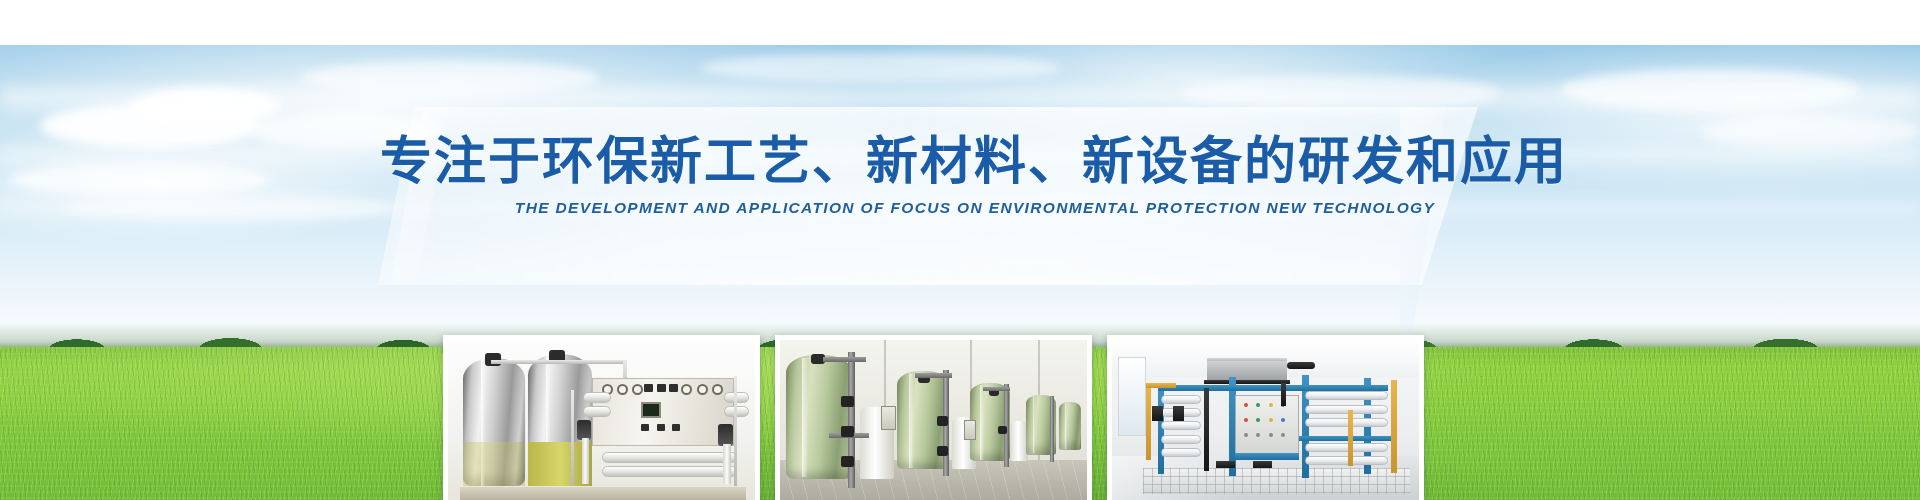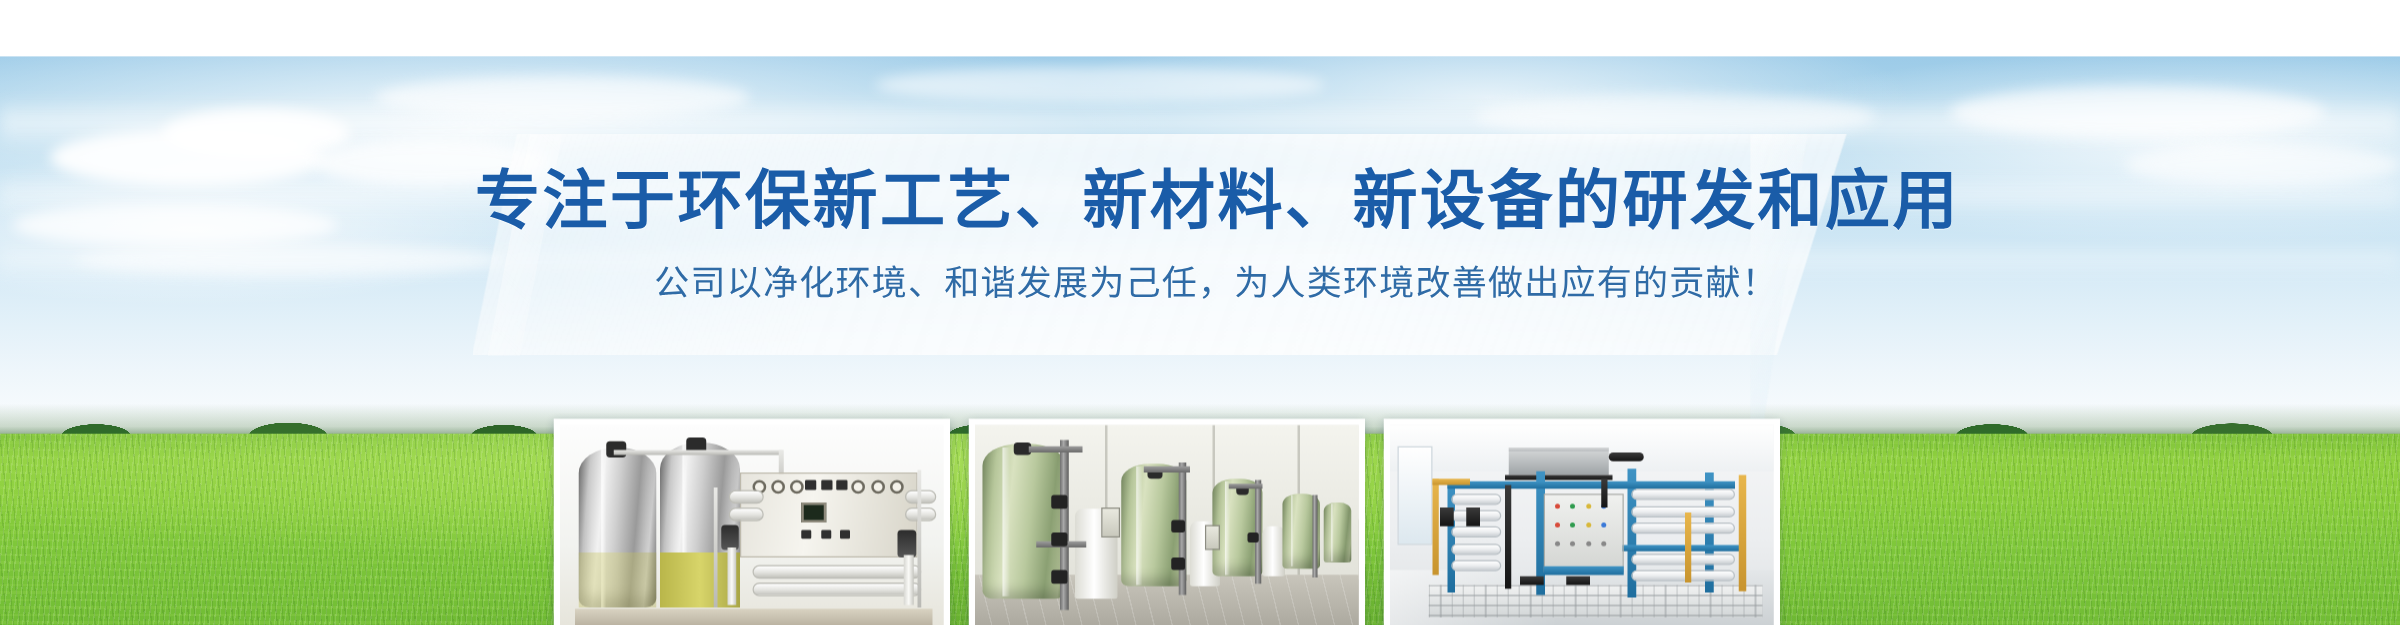--- a/index.html
+++ b/index.html
@@ -285,21 +285,21 @@
 
   <div class="hedge"></div>
   <div class="grass"></div>
 
   <div class="panel"></div>
   <div class="panel-sheen"></div>
   <div class="panel-edge"></div>
 
   <div class="copy">
     <div class="headline">专注于环保新工艺、新材料、新设备的研发和应用</div>
-    <div class="tagline">公司以净化环境、和谐发展为己任，为人类环境改善做出应有的贡献！</div>
+    <div class="subline">THE DEVELOPMENT AND APPLICATION OF FOCUS ON ENVIRONMENTAL PROTECTION NEW TECHNOLOGY</div>
   </div>
 
   <div class="thumbs">
 
     <div class="thumb">
       <div class="photo p1">
         <div class="floor"></div>
         <div class="tank" style="left:5%;  width:62px; height:128px;"></div>
         <div class="tank-head" style="left:12%; top:13px;"></div>
         <div class="tank" style="left:26%; width:64px; height:132px;"></div>

